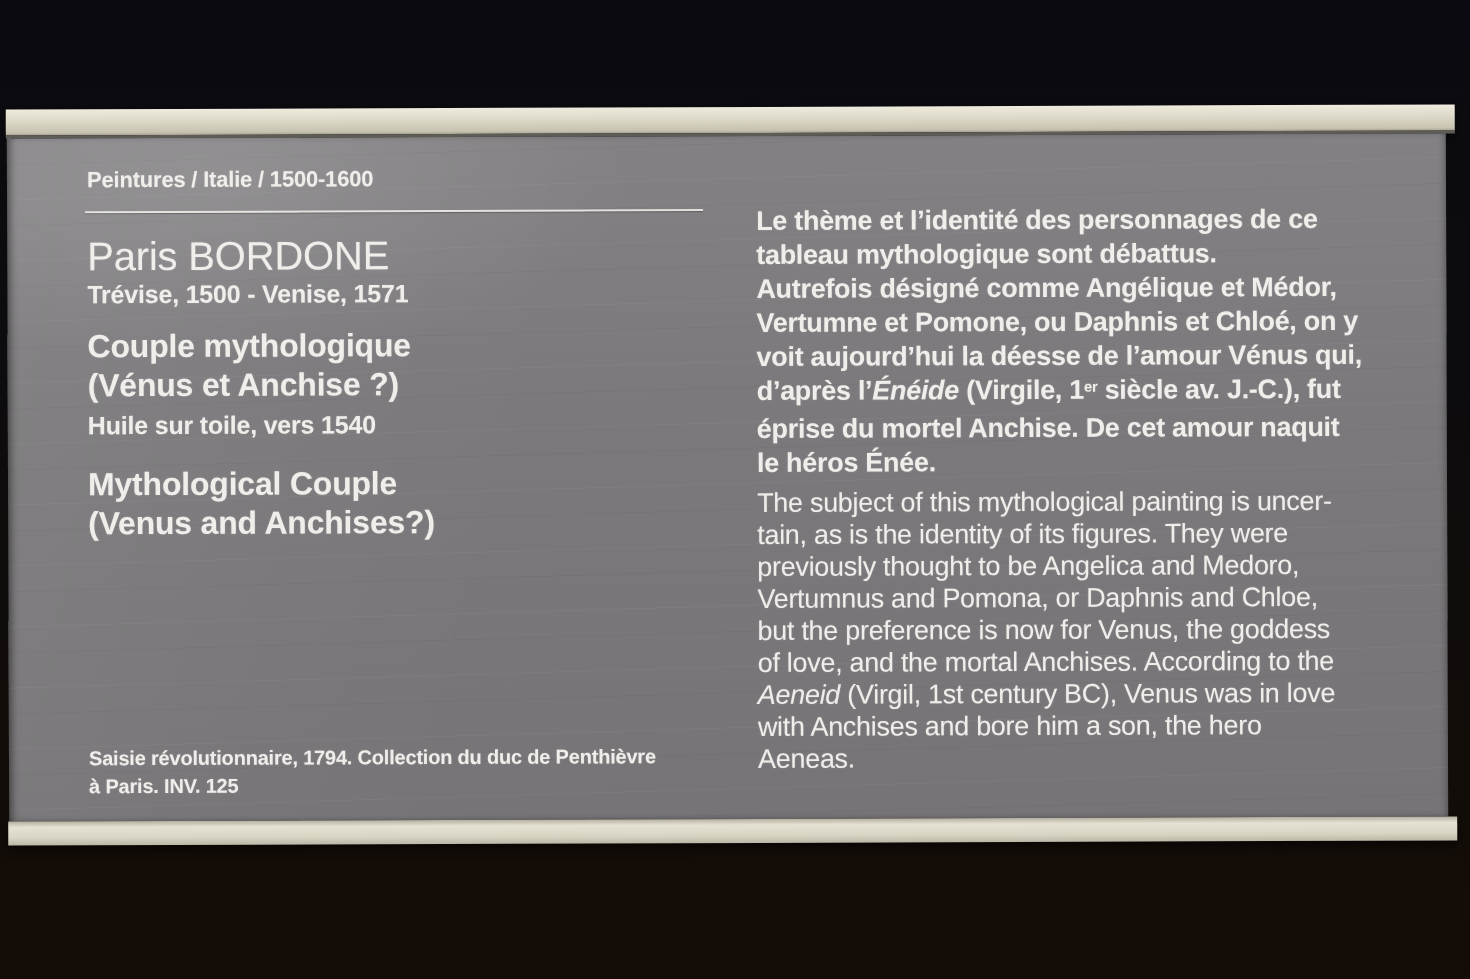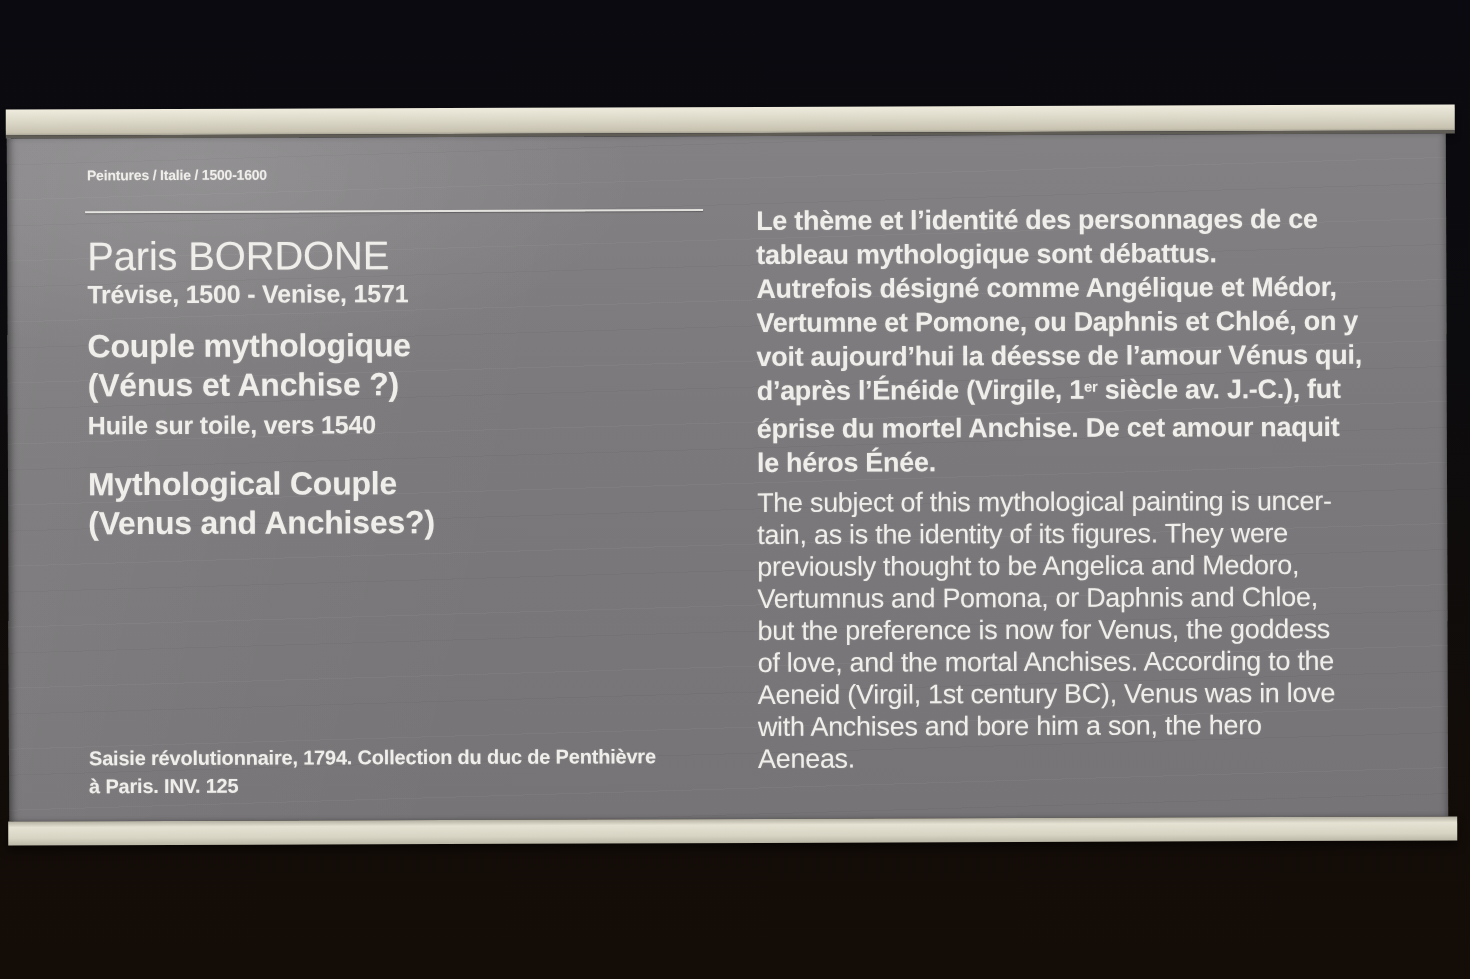--- a/index.html
+++ b/index.html
@@ -29,35 +29,35 @@
     position:absolute;top:29px;bottom:24px;left:1px;right:9px;
     background:
       radial-gradient(ellipse 620px 260px at 14% 6%, rgba(255,255,255,.10), rgba(255,255,255,0) 70%),
       linear-gradient(103deg, rgba(255,255,255,.06) 0%, rgba(255,255,255,.02) 22%, rgba(0,0,0,0) 38%),
       repeating-linear-gradient(178.5deg, rgba(255,255,255,.035) 0 1px, rgba(255,255,255,0) 1px 26px, rgba(0,0,0,.03) 26px 27px, rgba(0,0,0,0) 27px 61px),
       linear-gradient(180deg,#838183 0%,var(--panel-gray,#7b797b) 40%,#767476 100%);
     box-shadow:inset 7px 0 9px -5px rgba(0,0,0,.55), inset -5px 0 7px -4px rgba(0,0,0,.35);
   }
   .panel *{white-space:pre;}
   .block{position:absolute;letter-spacing:-0.2px;text-shadow:0 0 2px rgba(240,238,235,.28);}
-  .breadcrumb{left:80px;top:29px;font-size:14px;font-weight:700;}
+  .breadcrumb{left:80px;top:29px;font-size:22px;font-weight:700;}
   .rule{position:absolute;left:78px;top:73px;width:618px;height:2px;background:rgba(248,246,242,.82);box-shadow:0 1px 1px rgba(0,0,0,.25);}
   .artist-name{left:80px;top:96px;font-size:40px;font-weight:400;}
   .artist-dates{left:80px;top:142px;font-size:25px;font-weight:700;}
   .title{font-size:32px;font-weight:700;line-height:39px;}
   .title-fr{left:80px;top:189px;}
   .title-en{left:80px;top:327px;}
   .medium{font-size:25px;}
   .medium-fr{left:80px;top:273px;font-weight:700;}
   .medium-en{left:80px;top:410px;font-weight:400;}
   .provenance{left:80px;top:606px;font-size:20px;font-weight:700;line-height:28px;}
   .desc{left:749px;letter-spacing:-0.3px;}
   .desc-fr{top:68px;font-size:27px;font-weight:700;line-height:34px;}
   .desc-en{top:351px;font-size:27px;font-weight:400;line-height:32px;}
-  .it{}
+  .it{font-style:italic;}
   .sup{font-size:0.55em;position:relative;top:-0.45em;}
 </style>
 </head>
 <body>
 
 <div class="scene">
   <div class="plaque">
     <div class="rail rail-top"></div>
     <div class="panel">
 

